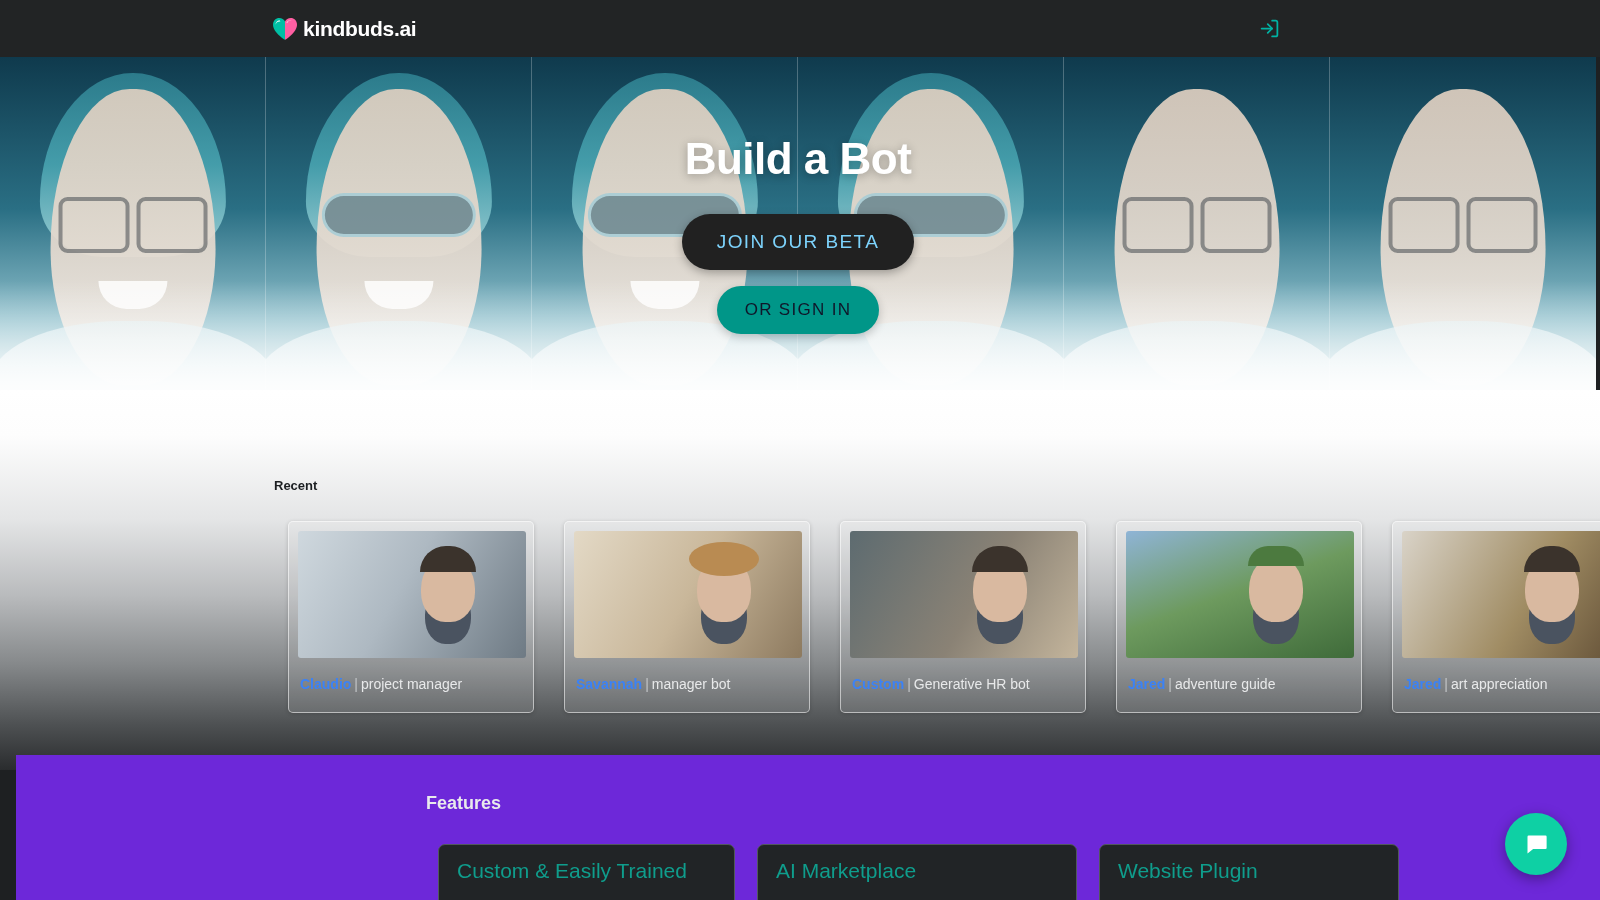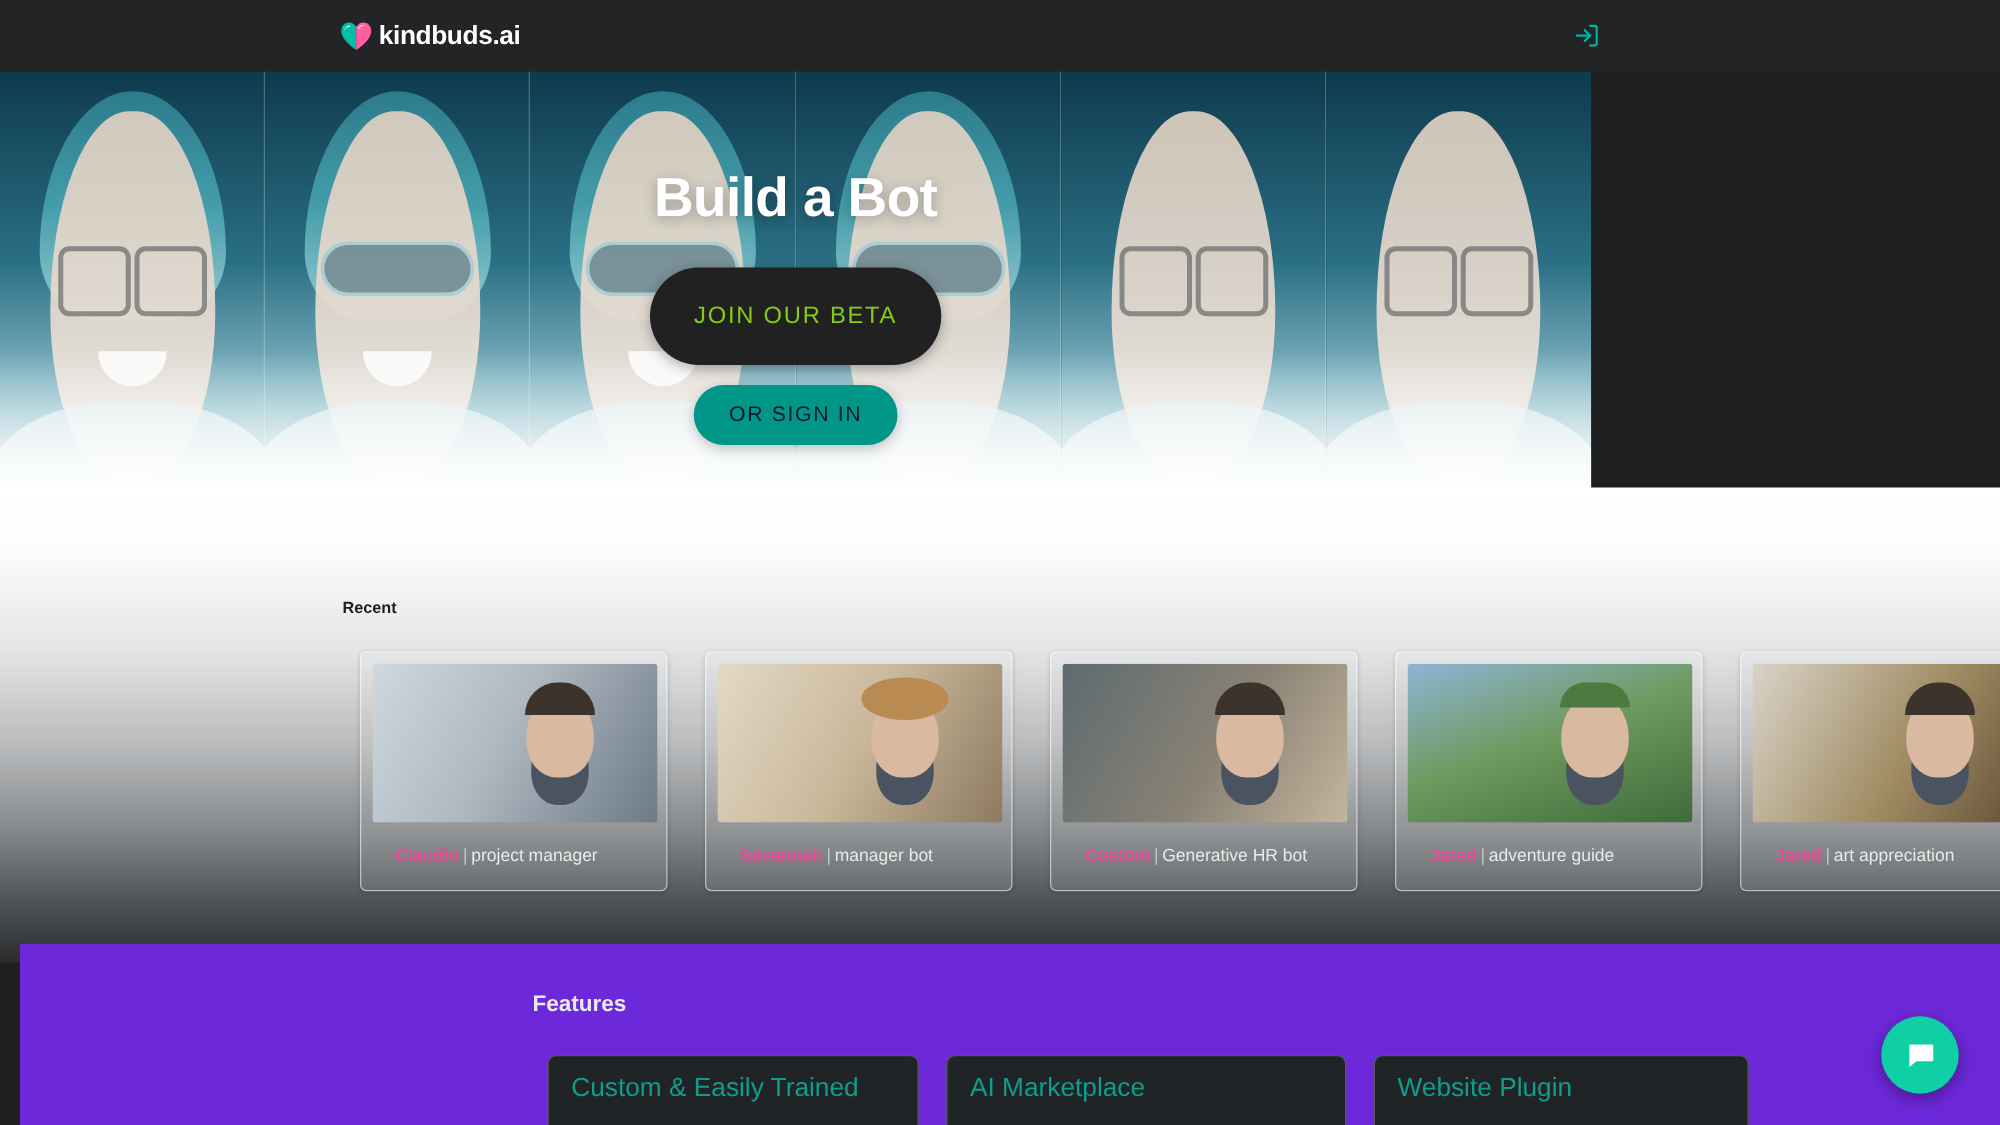--- a/index.html
+++ b/index.html
@@ -24,21 +24,21 @@
   }
   .nav-right { margin-left:auto; margin-right:311px; display:flex; align-items:center; }
   .login-btn {
     width:40px; height:40px; border-radius:50%;
     display:flex; align-items:center; justify-content:center;
     background:transparent; border:none; cursor:pointer;
   }
 
   
   .hero {
-    position:absolute; top:57px; left:0; width:1273px; height:400px;
+    position:absolute; top:57px; left:0; width:1596px; height:400px;
     overflow:hidden; z-index:5;
   }
   .hero-strip { position:absolute; inset:0; display:flex; }
   .portrait {
     position:relative; flex:1 1 0; height:100%;
     background:linear-gradient(#0f3a4d 0%, #2a6f84 38%, #8fc0cc 66%, #e9f1f3 88%, #ffffff 100%);
     overflow:hidden;
   }
   .portrait + .portrait { box-shadow:-1px 0 0 rgba(255,255,255,.25); }
   
@@ -94,23 +94,23 @@
     display:flex; flex-direction:column; align-items:center;
     padding-top:77px;
   }
   .hero-title {
     font-size:44px; font-weight:bold; color:#ffffff;
     letter-spacing:-0.5px;
     text-shadow:0 2px 10px rgba(0,0,0,.28);
   }
   .btn-beta {
     margin-top:30px;
-    background:#212121; color:#84cc16;
+    background:#212121; color:#7dd3fc;
     border:none; border-radius:40px;
-    padding:28px 35px;
+    padding:17px 35px;
     font-size:19px; font-weight:500; letter-spacing:1.4px;
     font-family:"Liberation Sans", sans-serif;
     cursor:pointer;
     box-shadow:0 3px 10px rgba(0,0,0,.3);
   }
   .btn-signin {
     margin-top:16px;
     background:#009688; color:#0f172a;
     border:none; border-radius:40px;
     padding:14px 28px;
@@ -147,21 +147,21 @@
     overflow:hidden;
   }
   .bot-thumb {
     width:228px; height:127px; border-radius:3px; overflow:hidden;
     position:relative;
   }
   .bot-caption {
     margin-top:18px; padding-left:2px;
     font-size:14px; color:#e8e9ea; white-space:nowrap;
   }
-  .bot-caption b { color:#ec4899; font-weight:bold;margin-left:16px; }
+  .bot-caption b { color:#3b82f6; font-weight:bold; }
   .bot-caption .sep { color:#c3c5c7; margin:0 3px; }
 
   
   .scene { position:absolute; inset:0; }
   .sc-office   { background:linear-gradient(120deg,#cfd8de 0%,#aeb9c2 45%,#6e7a84 100%); }
   .sc-kitchen  { background:linear-gradient(120deg,#e3d9c6 0%,#c9b79a 50%,#8d7a5f 100%); }
   .sc-studio   { background:linear-gradient(120deg,#5d6b70 0%,#8a8275 55%,#c4b59c 100%); }
   .sc-mountain { background:linear-gradient(160deg,#8fb4d6 0%,#6d9a5e 48%,#3f6b3a 100%); }
   .sc-gallery  { background:linear-gradient(120deg,#d9d3c8 0%,#a08c63 55%,#5e4b33 100%); }
   .head {

